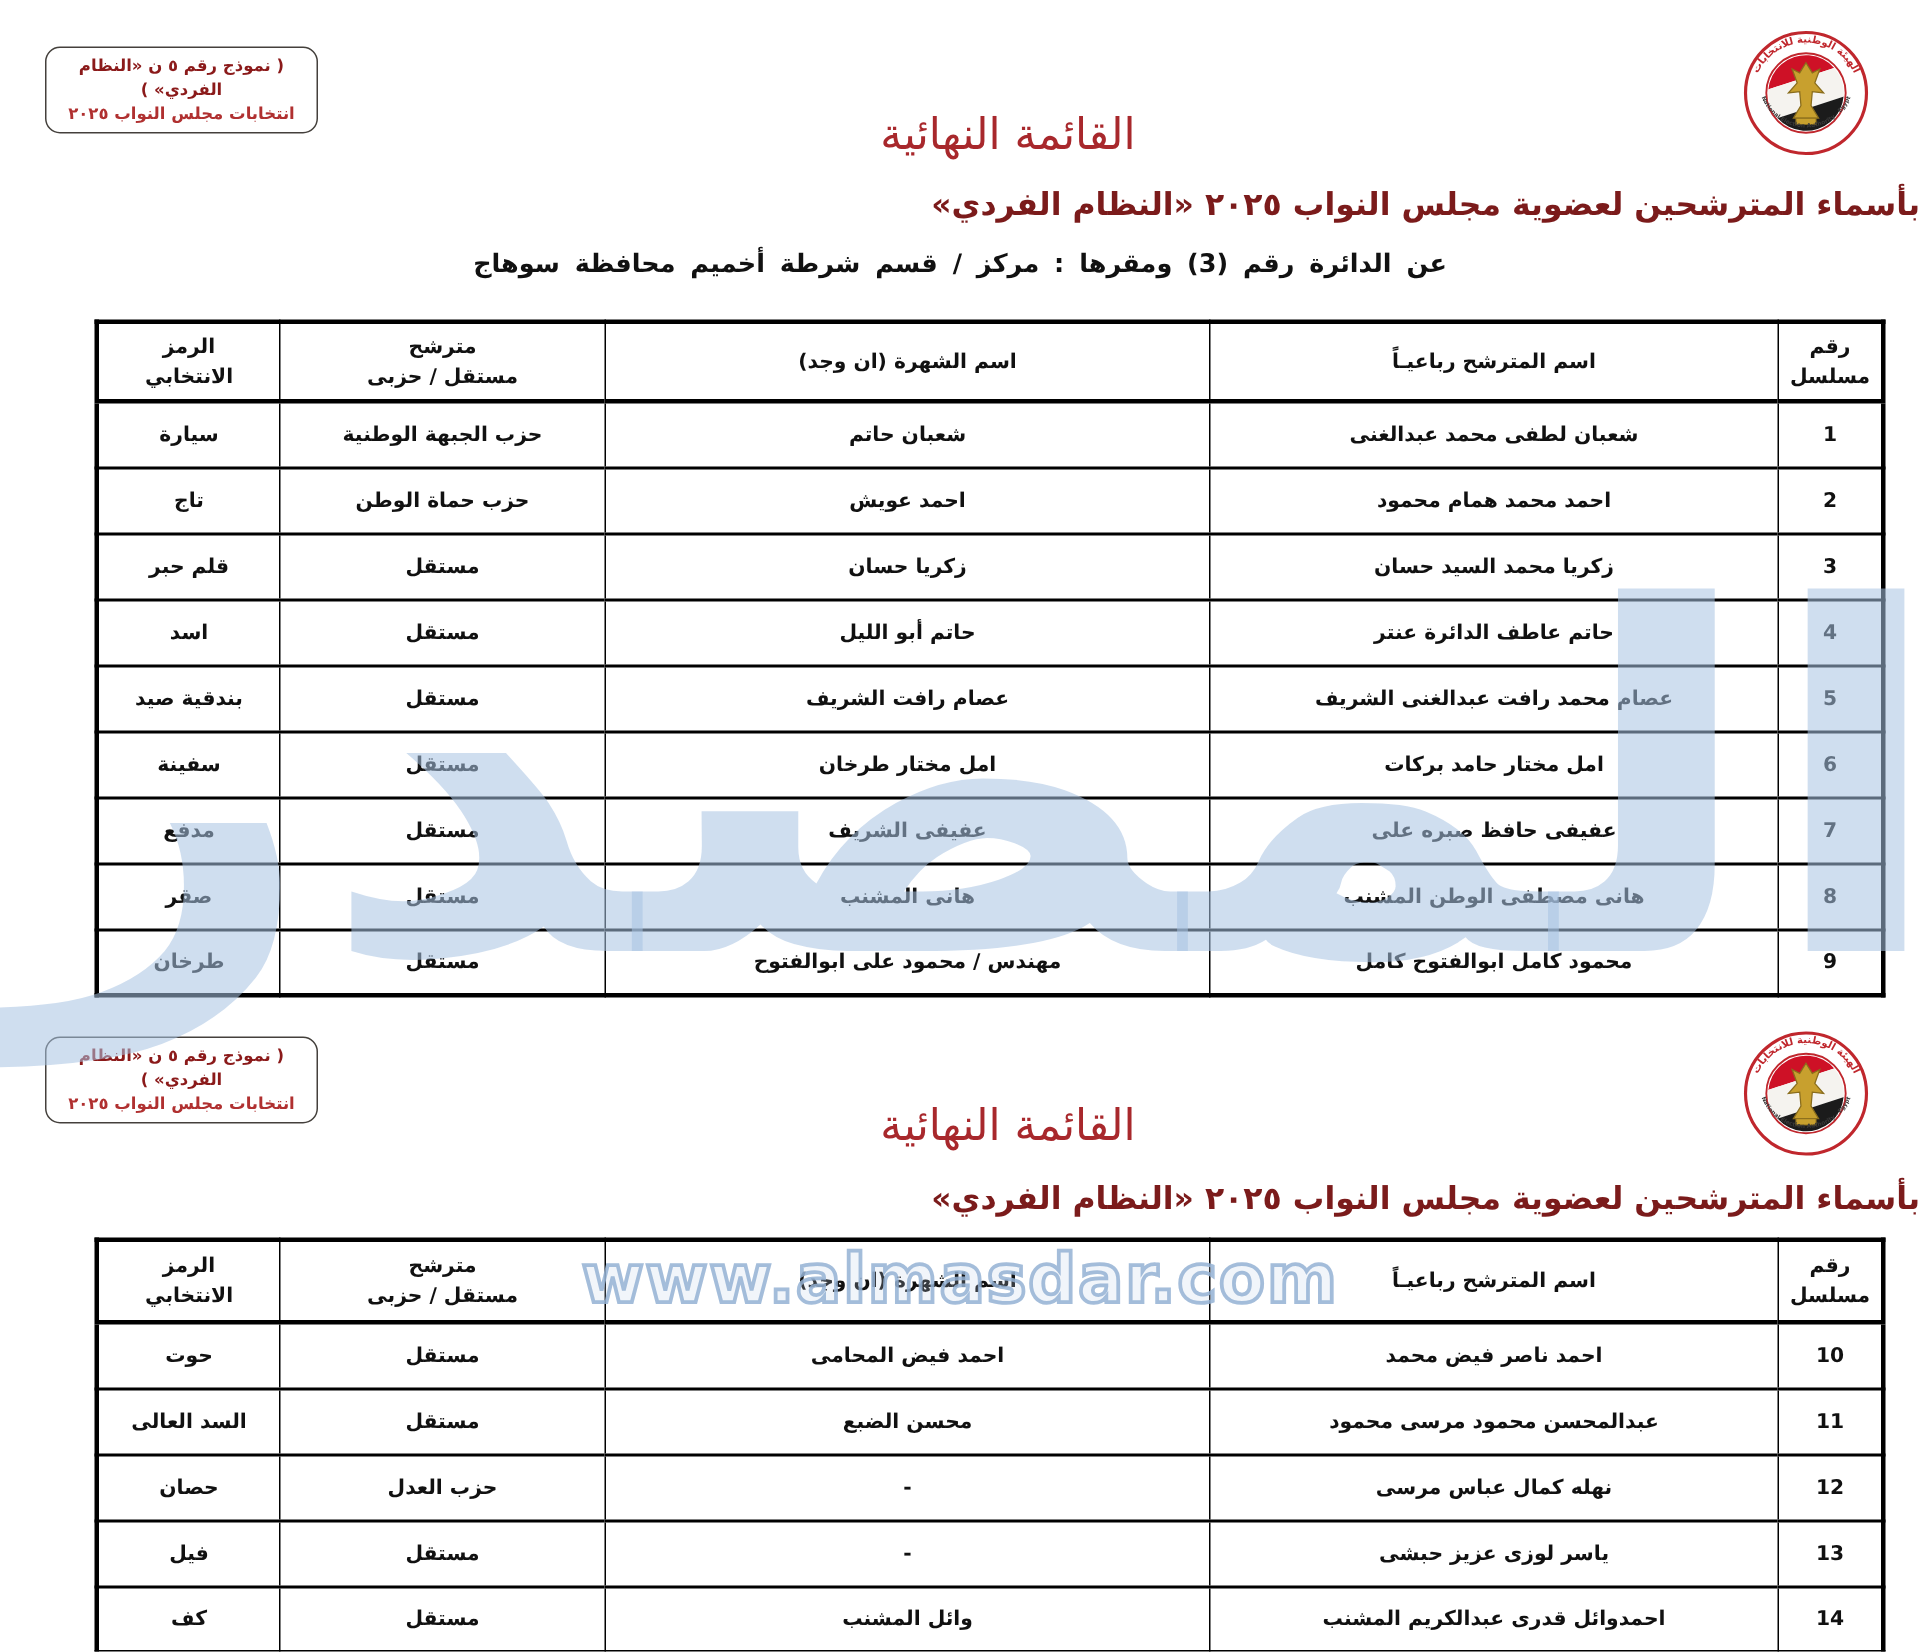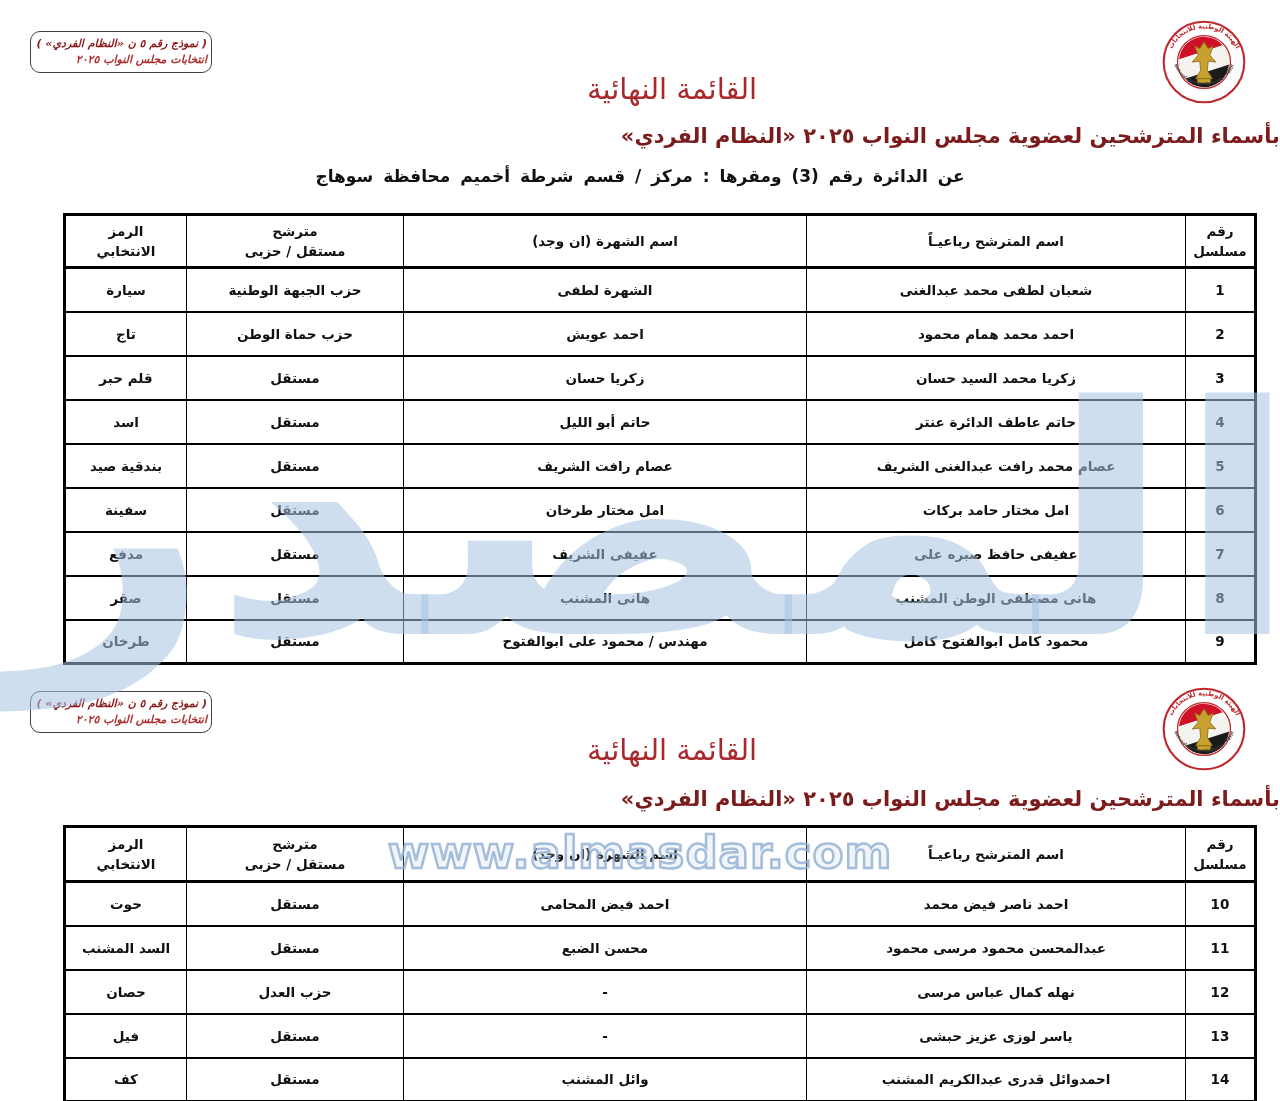--- a/index.html
+++ b/index.html
@@ -3,22 +3,22 @@
 <meta charset="utf-8">
 <style>
   html,body{margin:0;padding:0;}
   body{
     width:1280px;height:1101px;position:relative;background:#fff;
     font-family:"DejaVu Sans", sans-serif;overflow:hidden;color:#111;
   }
   
   .badge{
     position:absolute;left:30px;width:172px;padding:4px 4px;
-    border:1.5px solid #44403c;border-radius:10px;
-    direction:rtl;line-height:1.45;background:#fff;font-style:italic;
+    border:1.5px solid #44403c;border-radius:10px;text-align:center;
+    direction:rtl;line-height:1.45;background:#fff;
   }
   .badge .l1{color:#8b1a1a;font-size:11px;font-weight:bold;}
   .badge .l2{color:#b03030;font-size:11px;font-weight:bold;}
 
   
   .title{position:absolute;left:0;width:1280px;text-align:center;
     color:#a8282c;font-size:29px;font-weight:normal;direction:rtl;padding-left:32px;}
   .subtitle{position:absolute;left:0;width:1280px;text-align:right;
     color:#7b1b1b;font-size:21px;font-weight:bold;direction:rtl;}
   .district{position:absolute;left:0;width:1280px;text-align:center;
@@ -121,21 +121,21 @@
       <th class="col-symbol">
         <div>الرمز</div>
         <div>الانتخابي</div>
       </th>
     </tr>
   </thead>
   <tbody>
       <tr>
         <td class="col-serial">1</td>
         <td class="col-name">شعبان لطفى محمد عبدالغنى</td>
-        <td class="col-alias">الشهرة لطفى</td>
+        <td class="col-alias">شعبان حاتم</td>
         <td class="col-affiliation">حزب الجبهة الوطنية</td>
         <td class="col-symbol">سيارة</td>
       </tr>
       <tr>
         <td class="col-serial">2</td>
         <td class="col-name">احمد محمد همام محمود</td>
         <td class="col-alias">احمد عويش</td>
         <td class="col-affiliation">حزب حماة الوطن</td>
         <td class="col-symbol">تاج</td>
       </tr>
@@ -255,21 +255,21 @@
         <td class="col-name">احمد ناصر فيض محمد</td>
         <td class="col-alias">احمد فيض المحامى</td>
         <td class="col-affiliation">مستقل</td>
         <td class="col-symbol">حوت</td>
       </tr>
       <tr>
         <td class="col-serial">11</td>
         <td class="col-name">عبدالمحسن محمود مرسى محمود</td>
         <td class="col-alias">محسن الضبع</td>
         <td class="col-affiliation">مستقل</td>
-        <td class="col-symbol">السد المشنب</td>
+        <td class="col-symbol">السد العالى</td>
       </tr>
       <tr>
         <td class="col-serial">12</td>
         <td class="col-name">نهله كمال عباس مرسى</td>
         <td class="col-alias">-</td>
         <td class="col-affiliation">حزب العدل</td>
         <td class="col-symbol">حصان</td>
       </tr>
       <tr>
         <td class="col-serial">13</td>

